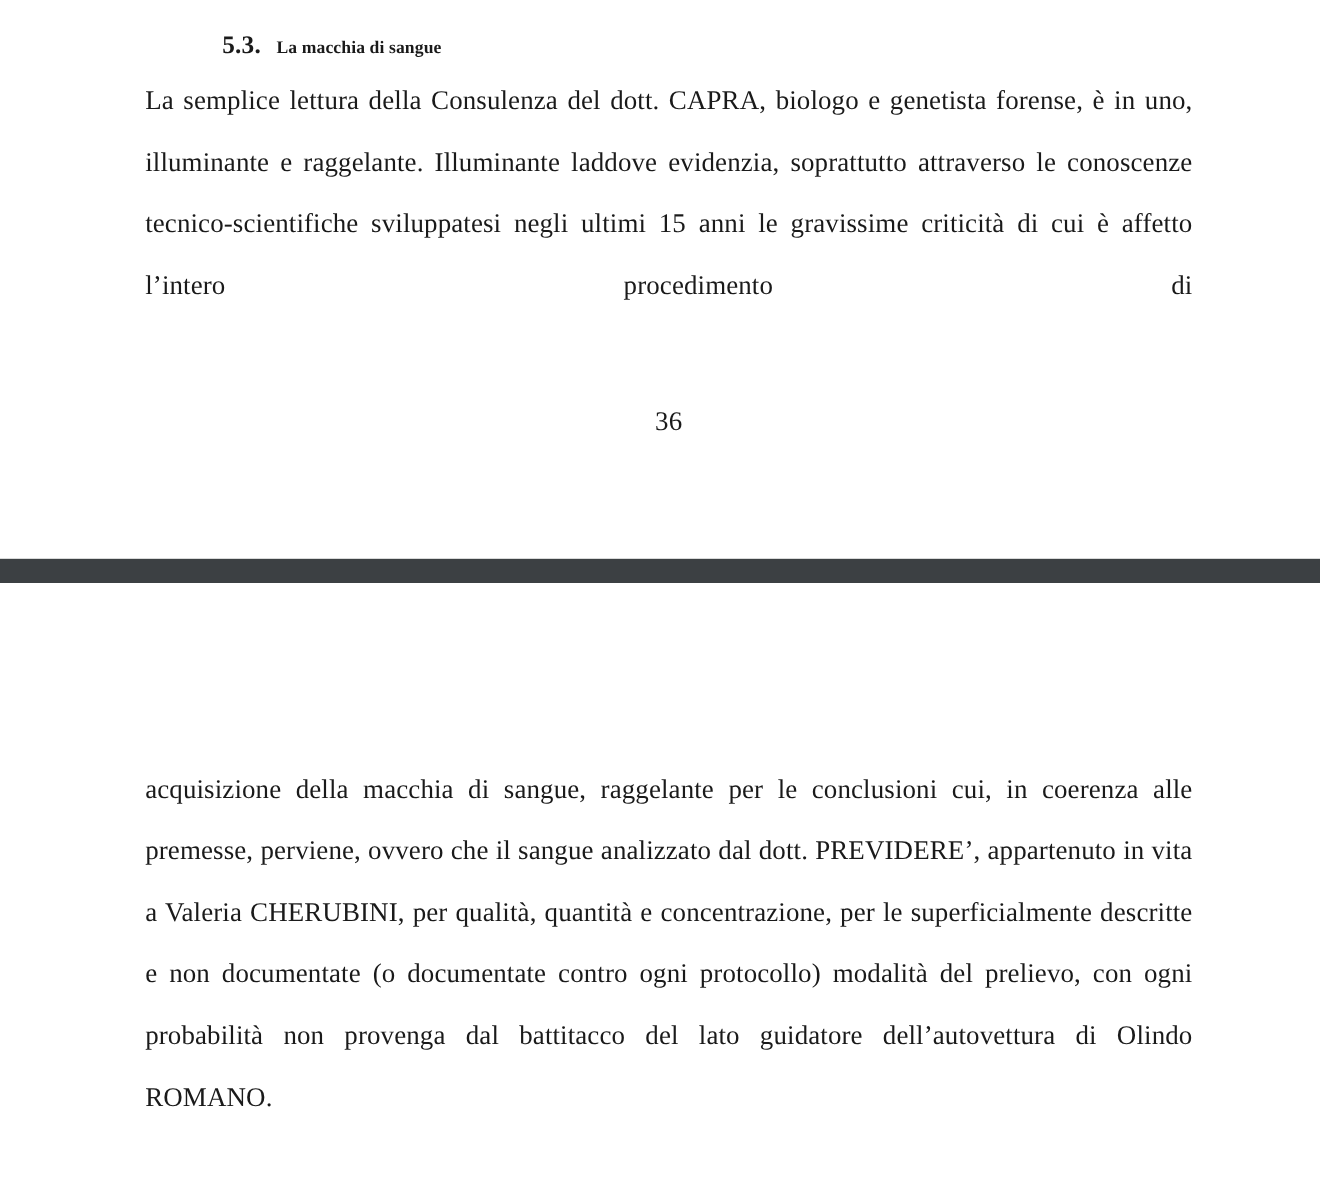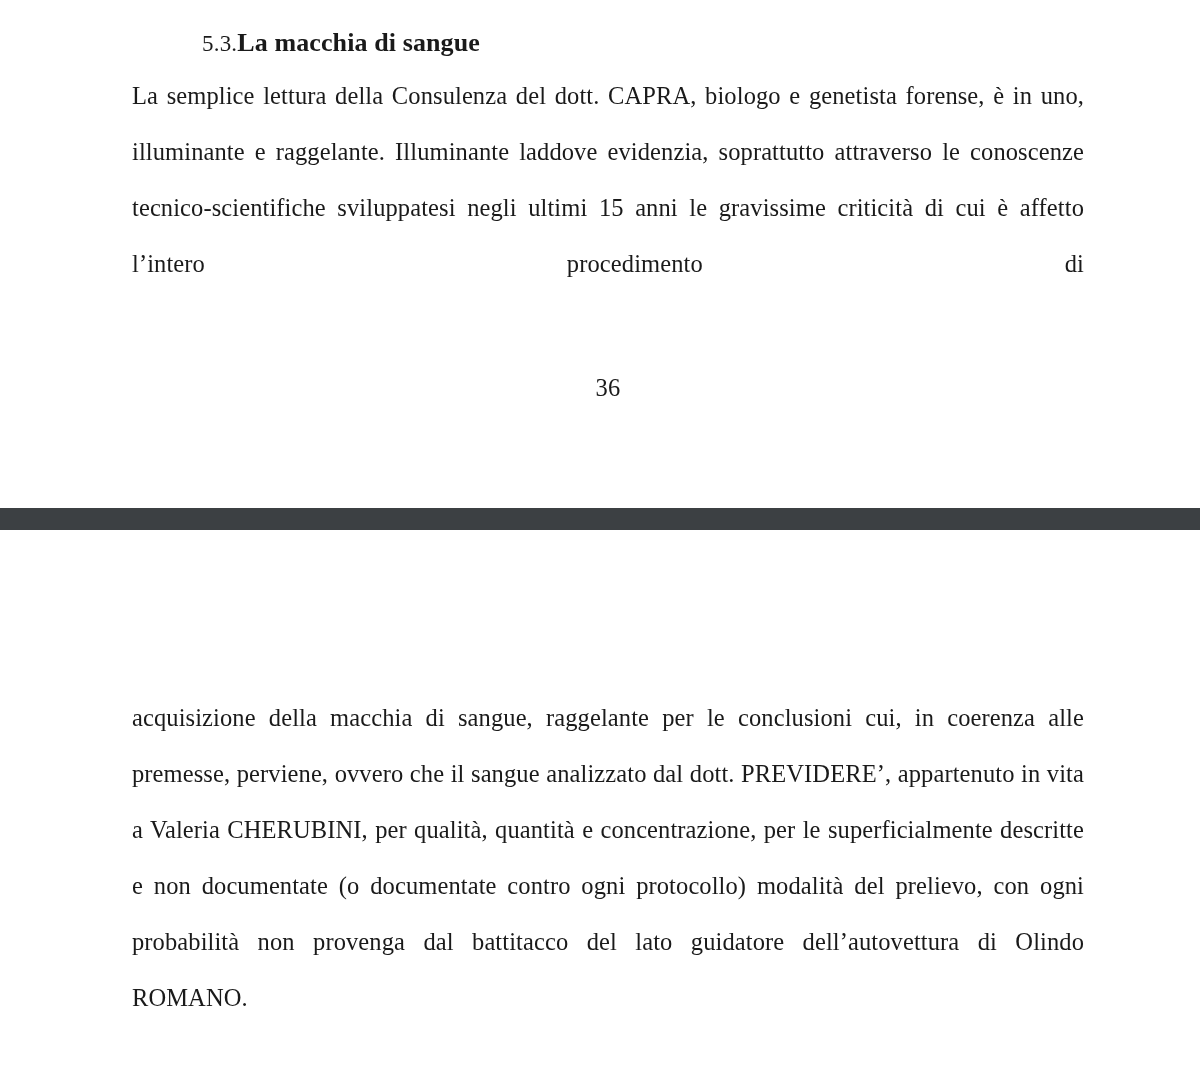--- a/index.html
+++ b/index.html
@@ -45,25 +45,26 @@
 
   .heading-line {
     display: flex;
     align-items: baseline;
     padding-left: 70px;
     margin-top: 28px;
     margin-bottom: 10px;
   }
   .heading-number {
     font-size: 23px;
-    font-weight: normal;
+    font-weight: bold;
     letter-spacing: 0.2px;
+    margin-right: 14px;
   }
   .heading-title {
-    font-size: 26px;
+    font-size: 16px;
     font-weight: bold;
     letter-spacing: 0.1px;
   }
 
   p.para {
     margin: 0;
     font-size: 24.5px;
     line-height: 56px;
     text-align: justify;
     text-justify: inter-word;

